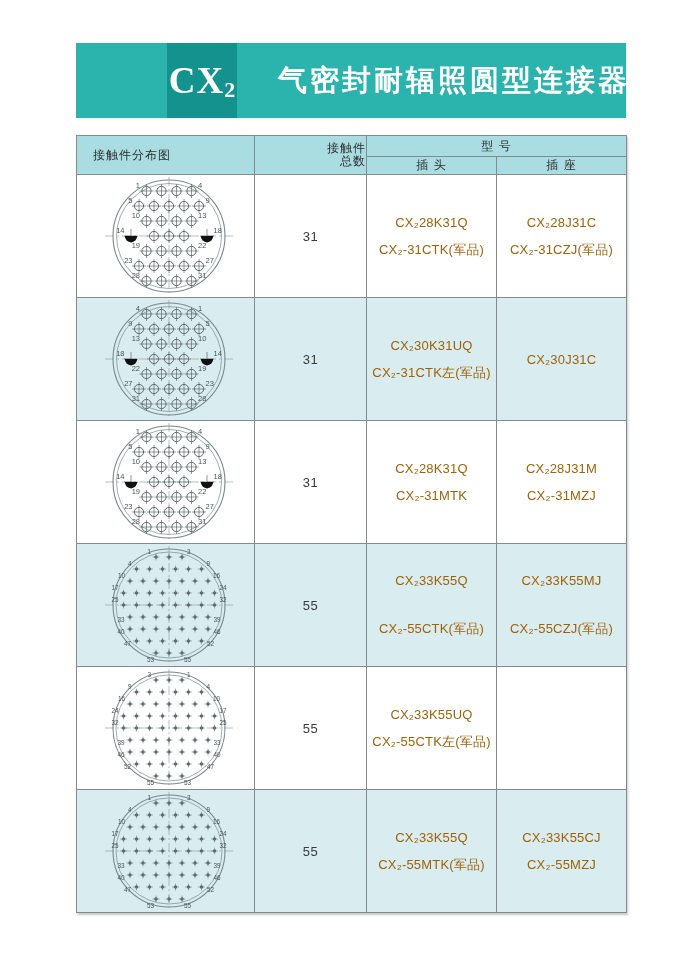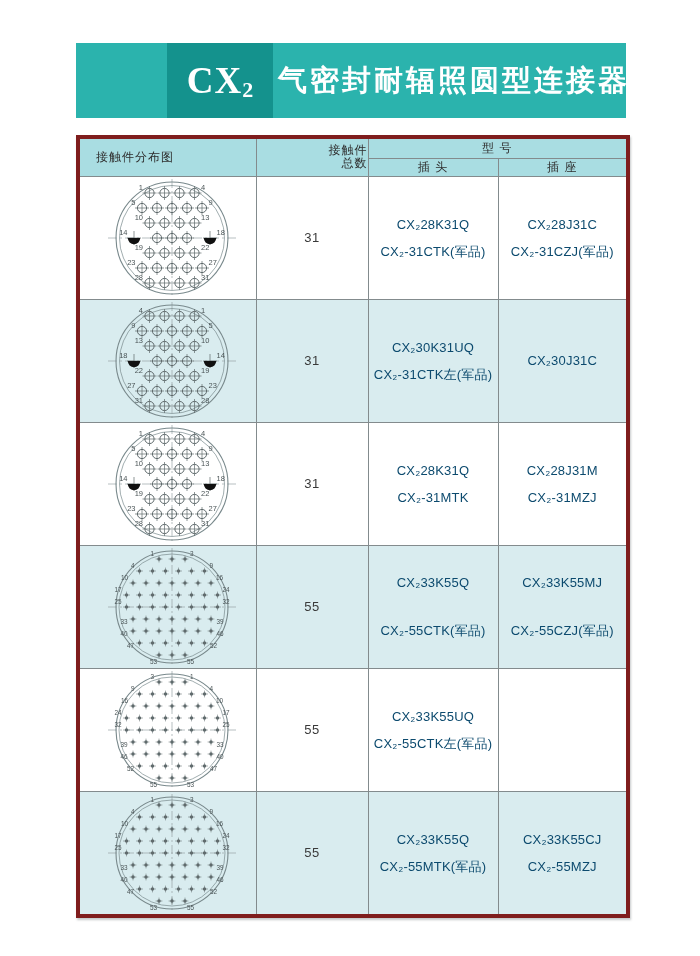--- a/index.html
+++ b/index.html
@@ -9,40 +9,40 @@
     font-family:"Liberation Sans","DejaVu Sans",sans-serif;
   }
   .page{position:relative;width:700px;height:956px;background:#ffffff;overflow:hidden;}
 
   
   .banner{
     position:absolute;left:76px;top:43px;width:550px;height:75px;
     background:#2bb3ad;
   }
   .badge{
-    position:absolute;left:91px;top:0;width:106px;height:75px;
+    position:absolute;left:91px;top:0;width:70px;height:75px;
     background:#14928d;
     display:flex;align-items:center;justify-content:center;
     color:#ffffff;
     font-family:"Liberation Serif","DejaVu Serif",serif;
     font-weight:bold;
   }
   .badge .series{font-size:37px;letter-spacing:1px;}
   .badge .series-sub{font-size:22px;vertical-align:-7px;display:inline-block;transform:translateY(9px);}
   .banner-title{
     position:absolute;left:202px;top:50%;transform:translateY(-50%);
     color:#ffffff;font-size:29px;font-weight:bold;letter-spacing:3px;
     white-space:nowrap;
   }
 
   
   table.spec-table{
     position:absolute;left:76px;top:135px;width:550px;
     border-collapse:collapse;table-layout:fixed;
-    border:4px solid #7f1d1d;
+    border:1px solid #7f1d1d;
     box-shadow:1px 2px 2px rgba(90,100,102,0.35);
     background:#ffffff;
   }
   .spec-table th,.spec-table td{
     border:1px solid #838b8d;
     padding:0;
   }
   .spec-table thead th{
     background:#a9dde2;
     font-weight:normal;
@@ -56,21 +56,21 @@
   th.h-contacts div{line-height:13px;text-align:right;}
   .spec-table tbody tr{height:122px;}
   td.cell-diagram{text-align:center;vertical-align:middle;}
   td.cell-diagram svg{display:block;margin:0 auto;}
   td.cell-count{
     text-align:center;vertical-align:middle;
     font-size:13px;color:#3a3a3a;letter-spacing:0.5px;
   }
   td.cell-model{
     text-align:center;vertical-align:middle;
-    color:#0c4a6e;
+    color:#a16207;
     margin-top:12px;
   }
   .model-line{font-size:13px;line-height:27px;letter-spacing:0.2px;white-space:nowrap;}
   td.wide-gap .model-line{line-height:48px;}
   tr.shaded td{background:#d9ecef;}
 </style>
 </head>
 <body>
 
 <div class="page">

